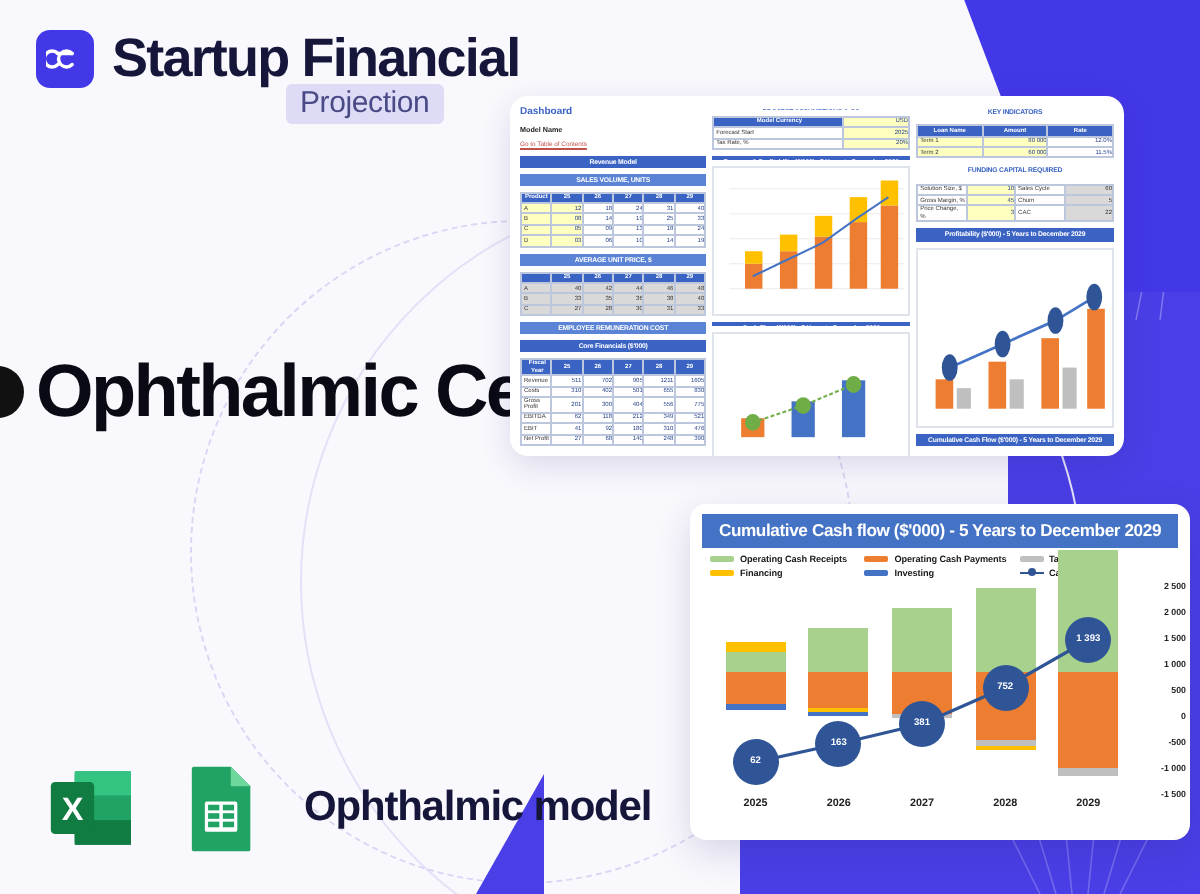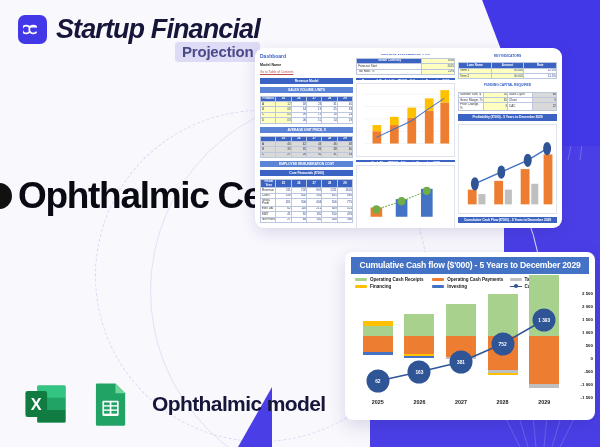--- a/index.html
+++ b/index.html
@@ -22,23 +22,23 @@
     border:1px dashed #d9d6f4;}
   .arc-solid{position:absolute;left:150px;top:95px;width:390px;height:390px;border-radius:50%;
     border:1px solid #e4e1f7;}
   .dot-cluster{position:absolute;left:-14px;top:183px;width:26px;height:26px;border-radius:50%;
     background:#111;}
 
   
   .brand{position:absolute;left:18px;top:14px;display:flex;align-items:center;gap:9px;}
   .brand-mark{width:29px;height:29px;border-radius:7px;background:#4338e8;
     display:flex;align-items:center;justify-content:center;flex:0 0 auto;}
-  .brand-name{font-size:27px;font-weight:700;color:#15163a;letter-spacing:-0.9px;white-space:nowrap;font-style:italic;}
-  .brand-sub{position:absolute;left:143px;top:42px;font-size:15px;font-weight:700;color:#4a4a86;
-    background:#dedbf6;padding:1px 7px 2px;border-radius:3px;letter-spacing:-0.2px;margin-left:32px;}
+  .brand-name{font-size:27px;font-weight:700;color:#15163a;letter-spacing:-0.9px;white-space:nowrap;}
+  .brand-sub{position:absolute;left:143px;top:42px;font-size:15px;font-weight:400;color:#4a4a86;
+    background:#dedbf6;padding:1px 7px 2px;border-radius:3px;letter-spacing:-0.2px;}
 
   
   .title{position:absolute;left:18px;top:174px;font-size:37px;line-height:44px;font-weight:700;
     color:#0a0a14;letter-spacing:-1.3px;}
 
   
   .filetypes{position:absolute;left:20px;top:378px;display:flex;align-items:center;gap:12px;}
   .ft-label{font-size:21px;font-weight:700;color:#15163a;letter-spacing:-0.6px;margin-left:4px;}
 
   

